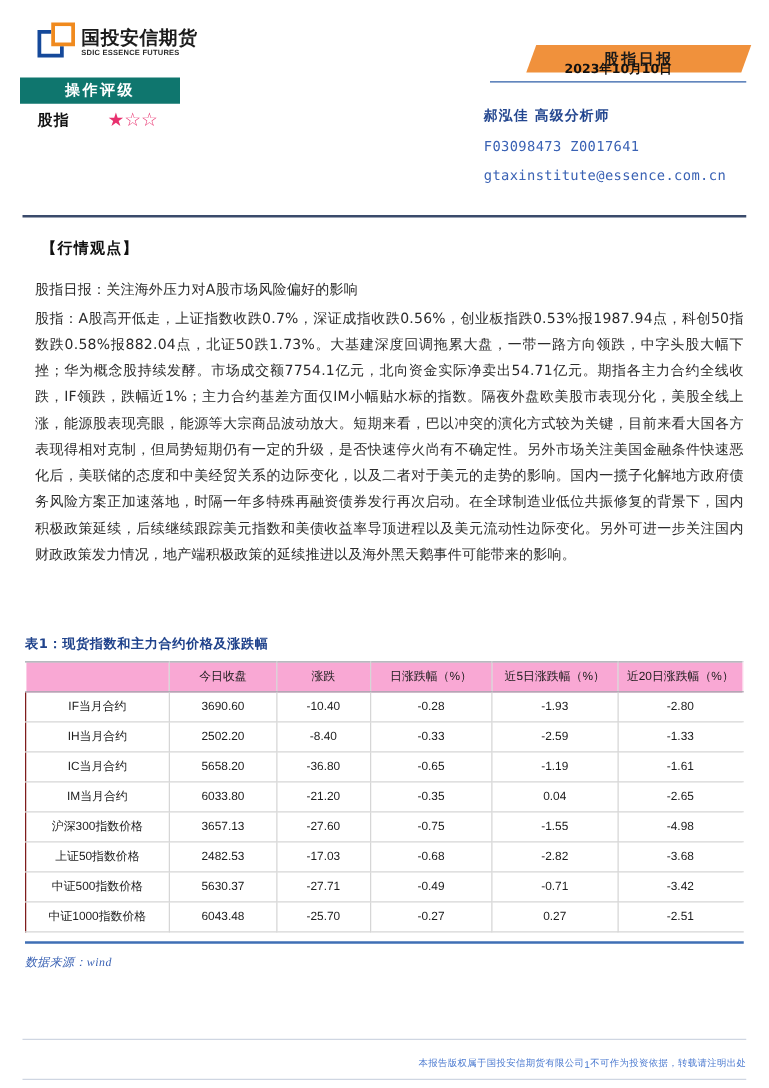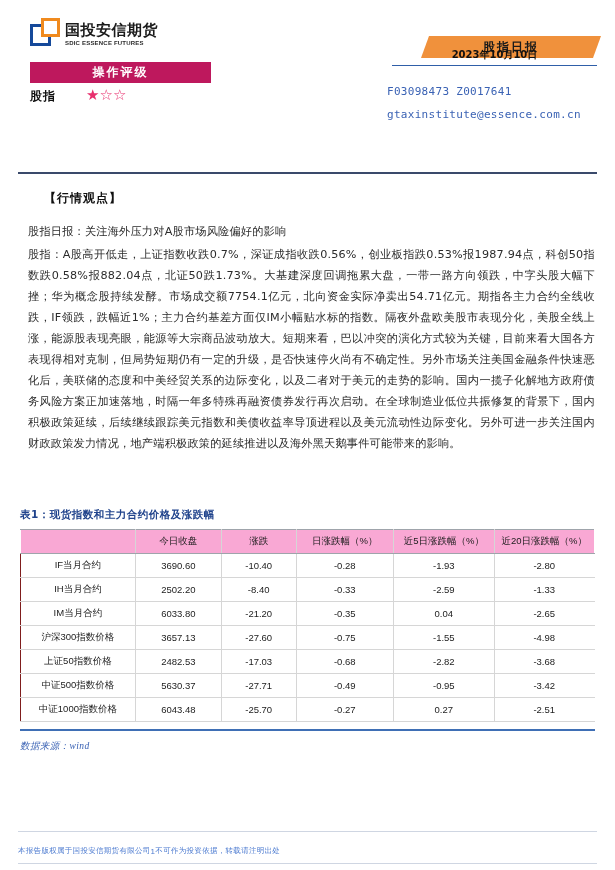--- a/index.html
+++ b/index.html
@@ -72,40 +72,40 @@
     font-family: "Liberation Sans", sans-serif;
     font-size: 6px;
     font-weight: bold;
     color: #2a2a2a;
     letter-spacing: 0.2px;
     margin-top: 2px;
   }
 
   .rating-bar {
     position: absolute;
-    left: 30px;
+    left: 16px;
     top: 62px;
-    width: 181px;
+    width: 128px;
     height: 21px;
-    background: #be185d;
+    background: #0f766e;
     color: #ffffff;
     font-family: "DejaVu Sans", "Liberation Sans", sans-serif;
     font-size: 12px;
     font-weight: bold;
     display: flex;
     align-items: center;
     justify-content: center;
     letter-spacing: 2px;
   }
   .rating-row {
     position: absolute;
     left: 30px;
     top: 88px;
     display: flex;
-    align-items: flex-start;
+    align-items: flex-end;
   }
   .rating-label {
     font-family: "DejaVu Sans", "Liberation Sans", sans-serif;
     font-size: 12px;
     font-weight: bold;
     color: #111;
     letter-spacing: 1px;
   }
   .stars {
     margin-left: 30px;
@@ -193,21 +193,21 @@
     left: 28px;
     right: 20px;
     top: 190px;
   }
   .section-title {
     font-family: Liberation Mono, monospace;
     font-size: 12px;
     font-weight: bold;
     color: #111;
     letter-spacing: 1px;
-    margin-left: 16px;
+    margin-left: 5px;
     margin-bottom: 14px;
   }
   .para {
     font-family: "DejaVu Sans", "Liberation Sans", sans-serif;
     font-size: 11.2px;
     line-height: 21px;
     color: #2b2b2b;
     text-align: justify;
     margin: 0 0 2px 0;
     letter-spacing: 0.2px;
@@ -295,21 +295,21 @@
     height: 1px;
     background: #cfd6e2;
   }
   .footer {
     position: absolute;
     left: 18px;
     right: 18px;
     bottom: 14px;
     display: flex;
     align-items: center;
-    justify-content: flex-start;
+    justify-content: flex-end;
     font-family: "DejaVu Sans", "Liberation Sans", sans-serif;
     font-size: 7.5px;
     color: #4b7ad0;
     letter-spacing: 0.3px;
   }
   .footer .page-num {
     font-family: "Liberation Sans", sans-serif;
     font-size: 8px;
     color: #4b7ad0;
   }
@@ -347,20 +347,21 @@
   </div>
 
   <div class="report-banner">
     <div class="skew"></div>
     <div class="txt">股指日报</div>
   </div>
 
   <div class="report-date">2023年10月10日</div>
 
   <div class="analyst">
+    <div class="name">郝泓佳 高级分析师</div>
     <div class="line">F03098473 Z0017641</div>
     <div class="line">gtaxinstitute@essence.com.cn</div>
   </div>
 
   <div class="header-rule"></div>
 </div>
 
 <div class="content">
   <div class="section-title">【行情观点】</div>
   <p class="para">股指日报：关注海外压力对A股市场风险偏好的影响</p>
@@ -400,20 +401,28 @@
       </tr>
       <tr>
         <td>IH当月合约</td>
         <td>2502.20</td>
         <td>-8.40</td>
         <td>-0.33</td>
         <td>-2.59</td>
         <td>-1.33</td>
       </tr>
       <tr>
+        <td>IC当月合约</td>
+        <td>5658.20</td>
+        <td>-36.80</td>
+        <td>-0.65</td>
+        <td>-1.19</td>
+        <td>-1.61</td>
+      </tr>
+      <tr>
         <td>IM当月合约</td>
         <td>6033.80</td>
         <td>-21.20</td>
         <td>-0.35</td>
         <td>0.04</td>
         <td>-2.65</td>
       </tr>
       <tr>
         <td>沪深300指数价格</td>
         <td>3657.13</td>
@@ -428,21 +437,21 @@
         <td>-17.03</td>
         <td>-0.68</td>
         <td>-2.82</td>
         <td>-3.68</td>
       </tr>
       <tr>
         <td>中证500指数价格</td>
         <td>5630.37</td>
         <td>-27.71</td>
         <td>-0.49</td>
-        <td>-0.95</td>
+        <td>-0.71</td>
         <td>-3.42</td>
       </tr>
       <tr>
         <td>中证1000指数价格</td>
         <td>6043.48</td>
         <td>-25.70</td>
         <td>-0.27</td>
         <td>0.27</td>
         <td>-2.51</td>
       </tr>

